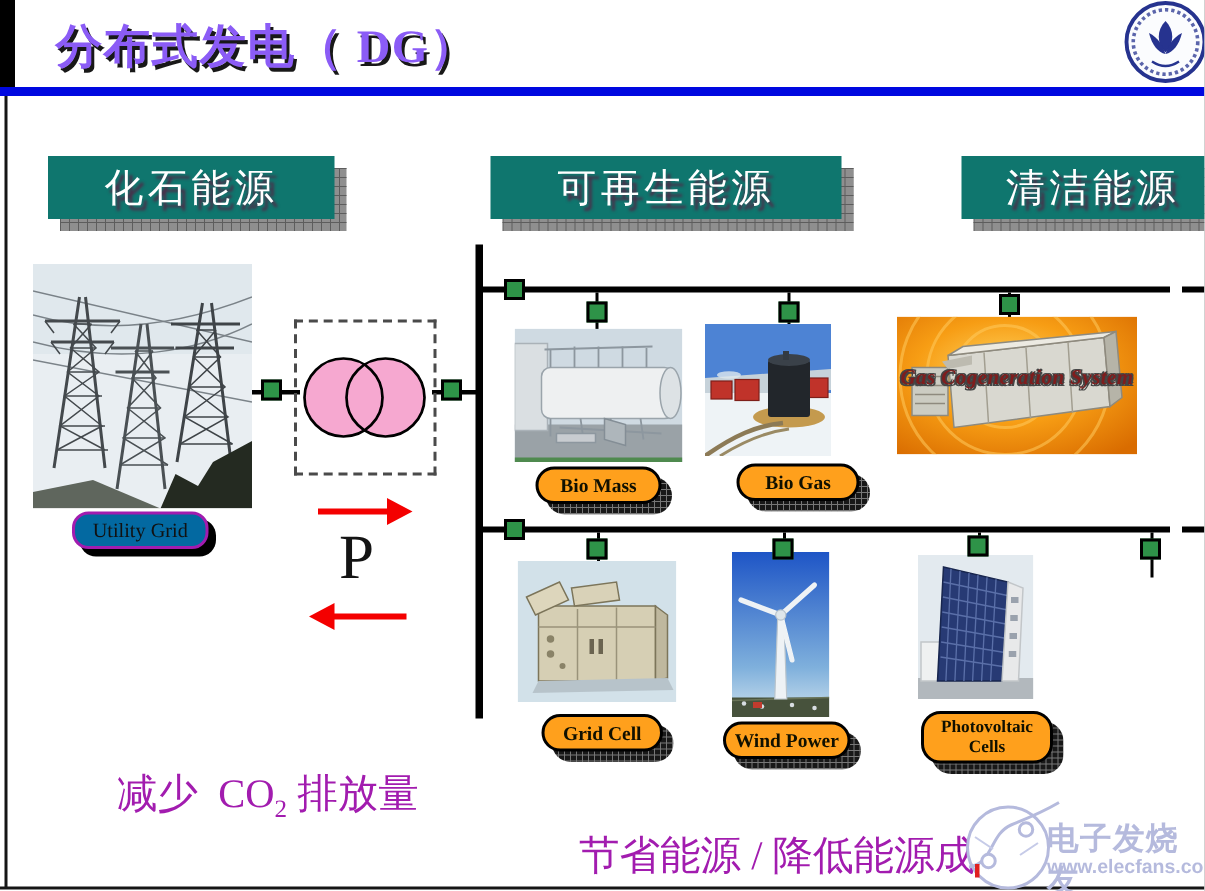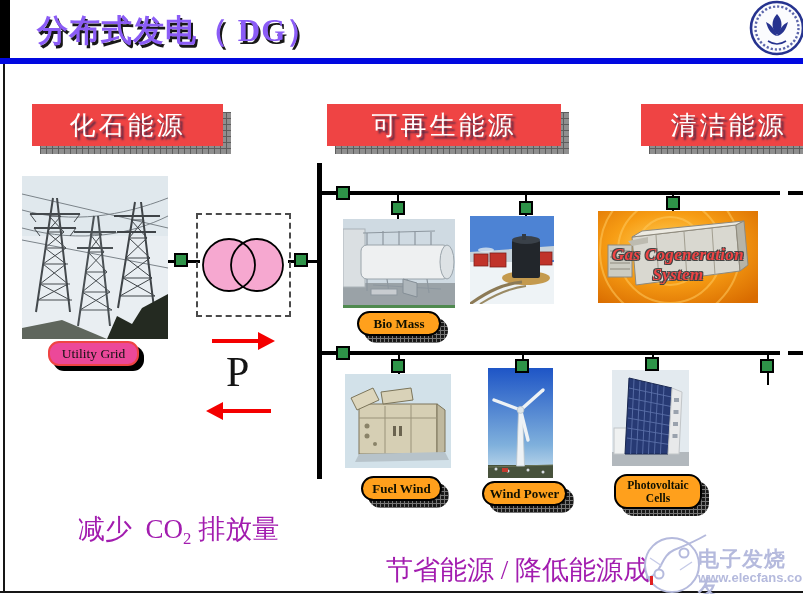--- a/index.html
+++ b/index.html
@@ -13,58 +13,58 @@
   .blue-rule{position:absolute;left:0;top:58px;width:803px;height:6px;background:#0008e0}
   .corner-bar{position:absolute;left:0;top:0;width:10px;height:58px;background:#000}
   .frame-left{position:absolute;left:3px;top:64px;width:2px;height:528px;background:#161616}
   .frame-bottom{position:absolute;left:0;top:591px;width:803px;height:2px;background:#161616}
   
   .banner{position:absolute;height:42px}
   .banner .bshadow{position:absolute;left:8px;top:8px;width:100%;height:100%;
       background-color:#8f8f8f;
       background-image:linear-gradient(#5d5d5d 1px,transparent 1px),linear-gradient(90deg,#5d5d5d 1px,transparent 1px);
       background-size:6px 6px}
-  .banner .face{position:absolute;inset:0;background:#ef4444;display:flex;align-items:center;
+  .banner .face{position:absolute;inset:0;background:#0f766e;display:flex;align-items:center;
       justify-content:center;color:#fff;font-size:26px;letter-spacing:3px;
       text-shadow:3px 3px 2px rgba(80,40,70,.95)}
   
   .photo{position:absolute;overflow:hidden}
   .photo svg{display:block}
   
   .pill-wrap{position:absolute}
   .pill-shadow{position:absolute;left:7px;top:7px;width:100%;height:100%;border-radius:13px;
       background-color:#181818;
       background-image:linear-gradient(#777 1px,transparent 1px),linear-gradient(90deg,#777 1px,transparent 1px);
       background-size:4px 4px}
   .pill-face{position:absolute;inset:0;background:#ffa01c;border:2px solid #000;border-radius:13px;
       display:flex;align-items:center;justify-content:center;font-weight:bold;font-size:13px;
       color:#101000;text-align:center;line-height:1.05;padding:1px 3px}
   .pill-face.small{font-size:11.5px}
   
-  .ug-label{position:absolute;left:48px;top:341px;width:91px;height:25px;background:#ec4899;
-      border:2px solid #ef4444;border-radius:11px;box-shadow:5px 5px 0 0 #000;
+  .ug-label{position:absolute;left:48px;top:341px;width:91px;height:25px;background:#0369a1;
+      border:2px solid #a21caf;border-radius:11px;box-shadow:5px 5px 0 0 #000;
       display:flex;align-items:center;justify-content:center;font-size:13.5px;color:#111}
   
   .hbus{position:absolute;height:4px;background:#000}
   .vbus{position:absolute;width:5px;background:#000}
   .stem{position:absolute;width:2px;background:#000}
   .wire{position:absolute;height:3px;background:#000}
   .node{position:absolute;width:14px;height:14px;background:#2e9348;border:2px solid #000}
   
   .xfmr-box{position:absolute;left:196px;top:213px;width:95px;height:104px;border:2px dashed #4a4a4a}
   
   .arrow-shaft{position:absolute;height:4px;background:#f40000}
   .arrow-head-right{position:absolute;width:0;height:0;border-left:17px solid #f40000;
       border-top:9px solid transparent;border-bottom:9px solid transparent}
   .arrow-head-left{position:absolute;width:0;height:0;border-right:17px solid #f40000;
       border-top:9px solid transparent;border-bottom:9px solid transparent}
   .p-symbol{position:absolute;left:226px;top:348px;font-size:42px;color:#141414}
   
-  .gc-caption{position:absolute;left:0;right:0;top:34px;text-align:center;color:#ef4444;
-      font-size:17px;font-weight:bold;font-style:italic;letter-spacing:.3px;
+  .gc-caption{position:absolute;left:0;right:0;top:34px;text-align:center;color:#7f1d1d;
+      font-size:14px;font-weight:bold;font-style:italic;letter-spacing:.3px;
       text-shadow:1px 1px 0 #444,-1px -1px 0 #444,1px -1px 0 #444,-1px 1px 0 #444}
   
   .note{position:absolute;color:#a21caf;font-size:27px;white-space:pre}
   .note sub{font-size:.62em}
   
   .wm-brand{position:absolute;left:698px;top:545px;color:#b5badd;font-size:21px;font-weight:bold;
       letter-spacing:1px;font-family:"Liberation Sans","DejaVu Sans",sans-serif}
   .wm-site{position:absolute;left:698px;top:570px;color:#b5badd;font-size:13px;font-weight:bold;
       font-family:"Liberation Sans","DejaVu Sans",sans-serif}
   .red-tick{position:absolute;left:650px;top:576px;width:3px;height:9px;background:#e02020}
@@ -332,23 +332,27 @@
   <div class="p-symbol">P</div>
   <div class="arrow-head-left" style="left:206px;top:402px"></div>
   <div class="arrow-shaft" style="left:221px;top:409px;width:50px"></div>
 
   <div class="ug-label">Utility Grid</div>
 
   <div class="pill-wrap" style="left:357px;top:311px;width:84px;height:25px">
     <div class="pill-shadow"></div>
     <div class="pill-face">Bio Mass</div>
   </div>
+  <div class="pill-wrap" style="left:491px;top:309px;width:82px;height:25px">
+    <div class="pill-shadow"></div>
+    <div class="pill-face">Bio Gas</div>
+  </div>
   <div class="pill-wrap" style="left:361px;top:476px;width:81px;height:25px">
     <div class="pill-shadow"></div>
-    <div class="pill-face">Fuel Wind</div>
+    <div class="pill-face">Grid Cell</div>
   </div>
   <div class="pill-wrap" style="left:482px;top:481px;width:85px;height:25px">
     <div class="pill-shadow"></div>
     <div class="pill-face">Wind Power</div>
   </div>
   <div class="pill-wrap" style="left:614px;top:474px;width:88px;height:35px">
     <div class="pill-shadow"></div>
     <div class="pill-face small">Photovoltaic Cells</div>
   </div>
 

